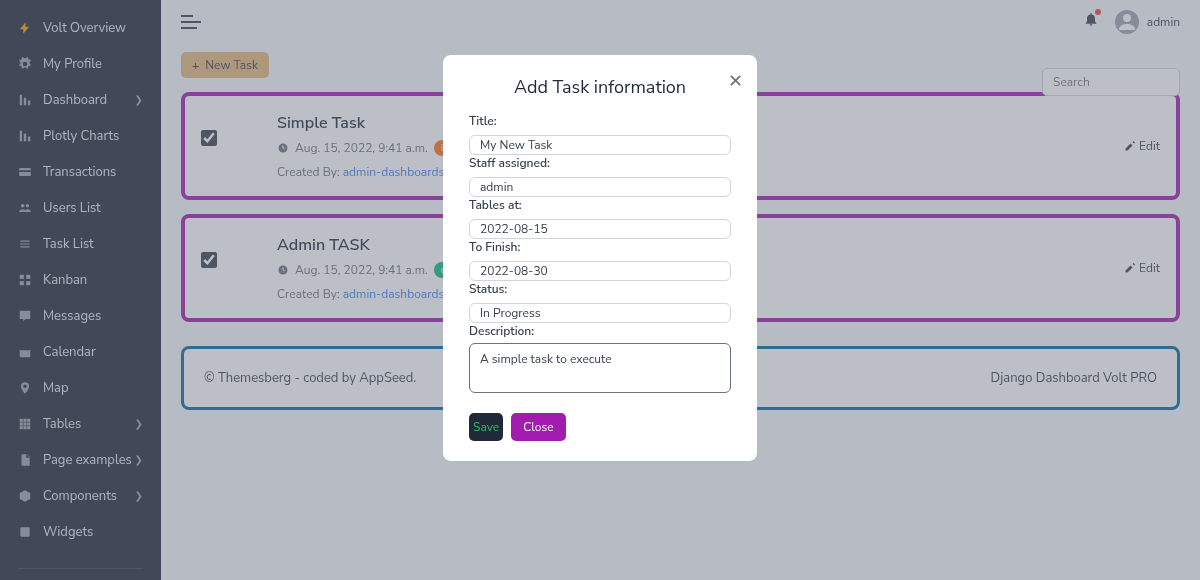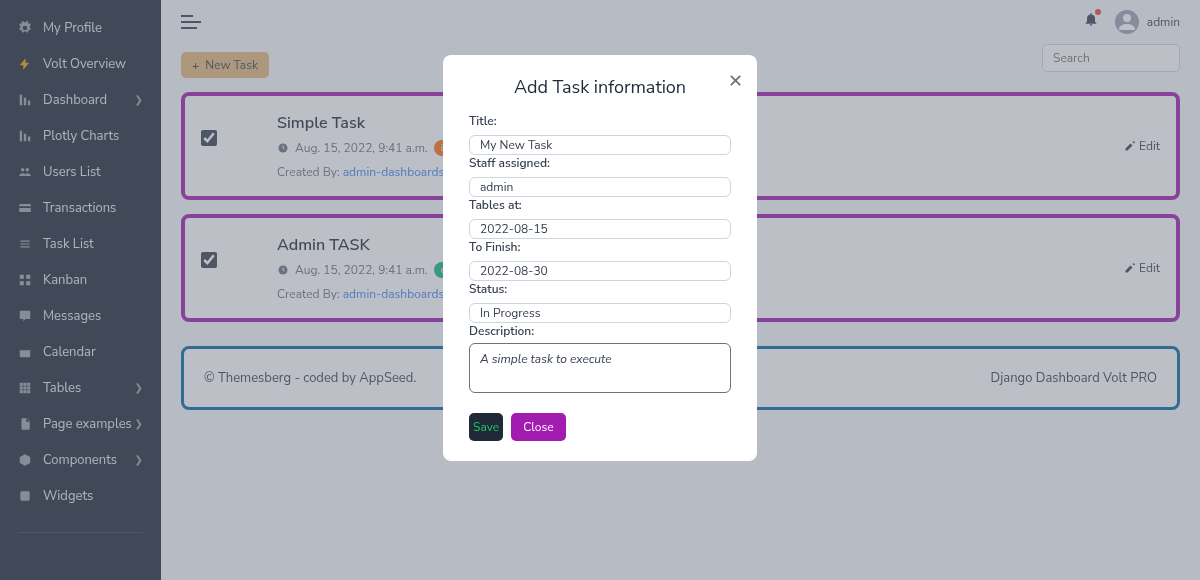--- a/index.html
+++ b/index.html
@@ -25,21 +25,21 @@
 .topbar-spacer { flex: 1; }
 .bell { position: relative; margin-right: 16px; cursor: pointer; color: #374151; }
 .bell .dot { position: absolute; top: -2px; right: -2px; width: 6px; height: 6px; border-radius: 50%; background: #ef4444; }
 .avatar-wrap { display: flex; align-items: center; gap: 8px; cursor: pointer; }
 .avatar { width: 24px; height: 24px; border-radius: 50%; background: #9ca3af; display: flex; align-items: center; justify-content: center; color: #fff; font-size: 12px; }
 .avatar-name { font-size: 12px; color: #374151; }
 
 
 .content { position: absolute; left: 161px; top: 44px; right: 0; bottom: 0; padding: 8px 20px; }
 .newtask-btn { display: inline-flex; align-items: center; gap: 6px; background: #e5b87a; border: none; border-radius: 5px; padding: 5px 11px; font-size: 12px; color: #374151; cursor: pointer; }
-.search-wrap { position: absolute; right: 20px; top: 0; }
+.search-wrap { position: absolute; right: 20px; top: 24px; }
 .search-input { width: 138px; padding: 5px 10px; border: 1px solid #d1d5db; border-radius: 5px; font-size: 12px; }
 .task-card { margin-top: 14px; background: #fff; border: 4px solid #a21caf; border-radius: 8px; padding: 16px; display: flex; align-items: flex-start; }
 .task-check { width: 16px; height: 16px; margin-top: 18px; margin-right: 60px; accent-color: #374151; cursor: pointer; }
 .task-body { flex: 1; }
 .task-title { font-size: 16px; font-weight: 600; color: #1f2937; margin-bottom: 6px; }
 .task-meta { font-size: 12px; color: #6b7280; display: flex; align-items: center; gap: 6px; margin-bottom: 8px; }
 .clock-i { width: 12px; height: 12px; display: inline-flex; }
 .badge { font-size: 10px; padding: 1px 7px; border-radius: 8px; color: #fff; }
 .badge.inprog { background: #f97316; }
 .badge.done { background: #10b981; }
@@ -50,81 +50,81 @@
 
 
 .overlay { position: absolute; inset: 0; background: rgba(107,114,128,0.45); display: flex; align-items: flex-start; justify-content: center; }
 .modal { margin-top: 55px; width: 314px; background: #fff; border-radius: 8px; padding: 20px 26px; position: relative; }
 .modal-close { position: absolute; right: 14px; top: 14px; cursor: pointer; color: #6b7280; font-size: 18px; }
 .modal-title { text-align: center; font-size: 18px; font-weight: 400; color: #1f2937; margin-bottom: 14px; }
 .field-label { font-size: 12px; font-weight: 600; color: #374151; margin-bottom: 4px; display: block; }
 .field-label:first-of-type { margin-top: 0; }
 .field-input { width: 100%; padding: 1px 10px; border: 1px solid #d1d5db; border-radius: 6px; font-size: 12px; color: #374151; }
 .field-input.sel { appearance: none; background: #fff; }
-.field-textarea { width: 100%; height: 50px; padding: 7px 10px; border: 1px solid #6b7280; border-radius: 6px; font-size: 12px; color: #374151; resize: none; font-style: italic; }
+.field-textarea { width: 100%; height: 50px; padding: 7px 10px; border: 1px solid #6b7280; border-radius: 6px; font-size: 12px; color: #374151; resize: none; }
 .modal-actions { margin-top: 14px; display: flex; gap: 8px; }
 .btn-save { background: #1f2937; color: #22c55e; border: none; border-radius: 5px; padding: 6px 4px; font-size: 12px; cursor: pointer; }
 .btn-close { background: #a21caf; color: #fff; border: none; border-radius: 5px; padding: 2px 12px; font-size: 12px; cursor: pointer; }
 
 svg { width: 100%; height: 100%; }
 </style>
 </head>
 <body>
 
 <nav class="sidebar">
   <ul class="sidebar-list" id="sidebar-list">
-      <li class="sidebar-item">
-        <span class="s-icon">
-          <svg viewBox="0 0 24 24" fill="currentColor">
-            <path d="M12 8a4 4 0 100 8 4 4 0 000-8zm8 4l2 1-1 3-2-1a8 8 0 01-2 2l1 2-3 1-1-2h-4l-1 2-3-1 1-2a8 8 0 01-2-2l-2 1-1-3 2-1v-4l-2-1 1-3 2 1a8 8 0 012-2l-1-2 3-1 1 2h4l1-2 3 1-1 2a8 8 0 012 2l2-1 1 3-2 1z"></path>
-          </svg>
-        </span>
-        <span class="s-label">My Profile</span>
-      </li>
       <li class="sidebar-item logo">
         <span class="s-icon">
           <svg viewBox="0 0 24 24" fill="#f59e0b">
             <path d="M13 2L3 14h6v8l10-12h-6z"></path>
           </svg>
         </span>
         <span class="s-label">Volt Overview</span>
       </li>
       <li class="sidebar-item">
         <span class="s-icon">
           <svg viewBox="0 0 24 24" fill="currentColor">
+            <path d="M12 8a4 4 0 100 8 4 4 0 000-8zm8 4l2 1-1 3-2-1a8 8 0 01-2 2l1 2-3 1-1-2h-4l-1 2-3-1 1-2a8 8 0 01-2-2l-2 1-1-3 2-1v-4l-2-1 1-3 2 1a8 8 0 012-2l-1-2 3-1 1 2h4l1-2 3 1-1 2a8 8 0 012 2l2-1 1 3-2 1z"></path>
+          </svg>
+        </span>
+        <span class="s-label">My Profile</span>
+      </li>
+      <li class="sidebar-item">
+        <span class="s-icon">
+          <svg viewBox="0 0 24 24" fill="currentColor">
             <path d="M3 3h4v18H3zM10 8h4v13h-4zM17 13h4v8h-4z"></path>
           </svg>
         </span>
         <span class="s-label">Dashboard</span>
         <span class="chev">❯</span>
       </li>
       <li class="sidebar-item">
         <span class="s-icon">
           <svg viewBox="0 0 24 24" fill="currentColor">
             <path d="M3 3h4v18H3zM10 8h4v13h-4zM17 13h4v8h-4z"></path>
           </svg>
         </span>
         <span class="s-label">Plotly Charts</span>
       </li>
       <li class="sidebar-item">
         <span class="s-icon">
           <svg viewBox="0 0 24 24" fill="currentColor">
-            <path d="M8 11a3 3 0 100-6 3 3 0 000 6zm8 0a3 3 0 100-6 3 3 0 000 6zM2 19v-1c0-2 3-4 6-4s6 2 6 4v1H2zm12 0v-1c0-1-.5-2-1.5-2.8 1-.8 2.5-1.2 3.5-1.2 3 0 6 2 6 4v1h-8z"></path>
-          </svg>
-        </span>
-        <span class="s-label">Users List</span>
-      </li>
-      <li class="sidebar-item">
-        <span class="s-icon">
-          <svg viewBox="0 0 24 24" fill="currentColor">
             <rect x="2" y="5" width="20" height="14" rx="2"></rect>
             <rect x="2" y="9" width="20" height="3" fill="#1f2937"></rect>
           </svg>
         </span>
         <span class="s-label">Transactions</span>
+      </li>
+      <li class="sidebar-item">
+        <span class="s-icon">
+          <svg viewBox="0 0 24 24" fill="currentColor">
+            <path d="M8 11a3 3 0 100-6 3 3 0 000 6zm8 0a3 3 0 100-6 3 3 0 000 6zM2 19v-1c0-2 3-4 6-4s6 2 6 4v1H2zm12 0v-1c0-1-.5-2-1.5-2.8 1-.8 2.5-1.2 3.5-1.2 3 0 6 2 6 4v1h-8z"></path>
+          </svg>
+        </span>
+        <span class="s-label">Users List</span>
       </li>
       <li class="sidebar-item">
         <span class="s-icon">
           <svg viewBox="0 0 24 24" fill="currentColor">
             <path d="M4 6h16v2H4zm0 5h16v2H4zm0 5h16v2H4z"></path>
           </svg>
         </span>
         <span class="s-label">Task List</span>
       </li>
       <li class="sidebar-item">
@@ -147,20 +147,28 @@
         <span class="s-label">Messages</span>
       </li>
       <li class="sidebar-item">
         <span class="s-icon">
           <svg viewBox="0 0 24 24" fill="currentColor">
             <rect x="3" y="5" width="18" height="16" rx="2"></rect>
             <rect x="3" y="5" width="18" height="4" fill="#1f2937"></rect>
           </svg>
         </span>
         <span class="s-label">Calendar</span>
+      </li>
+      <li class="sidebar-item">
+        <span class="s-icon">
+          <svg viewBox="0 0 24 24" fill="currentColor">
+            <path d="M12 2a7 7 0 00-7 7c0 5 7 13 7 13s7-8 7-13a7 7 0 00-7-7zm0 10a3 3 0 110-6 3 3 0 010 6z"></path>
+          </svg>
+        </span>
+        <span class="s-label">Map</span>
       </li>
       <li class="sidebar-item">
         <span class="s-icon">
           <svg viewBox="0 0 24 24" fill="currentColor">
             <rect x="3" y="3" width="18" height="18"></rect>
             <path d="M3 9h18M3 15h18M9 3v18M15 3v18" stroke="#1f2937" stroke-width="1"></path>
           </svg>
         </span>
         <span class="s-label">Tables</span>
         <span class="chev">❯</span>

